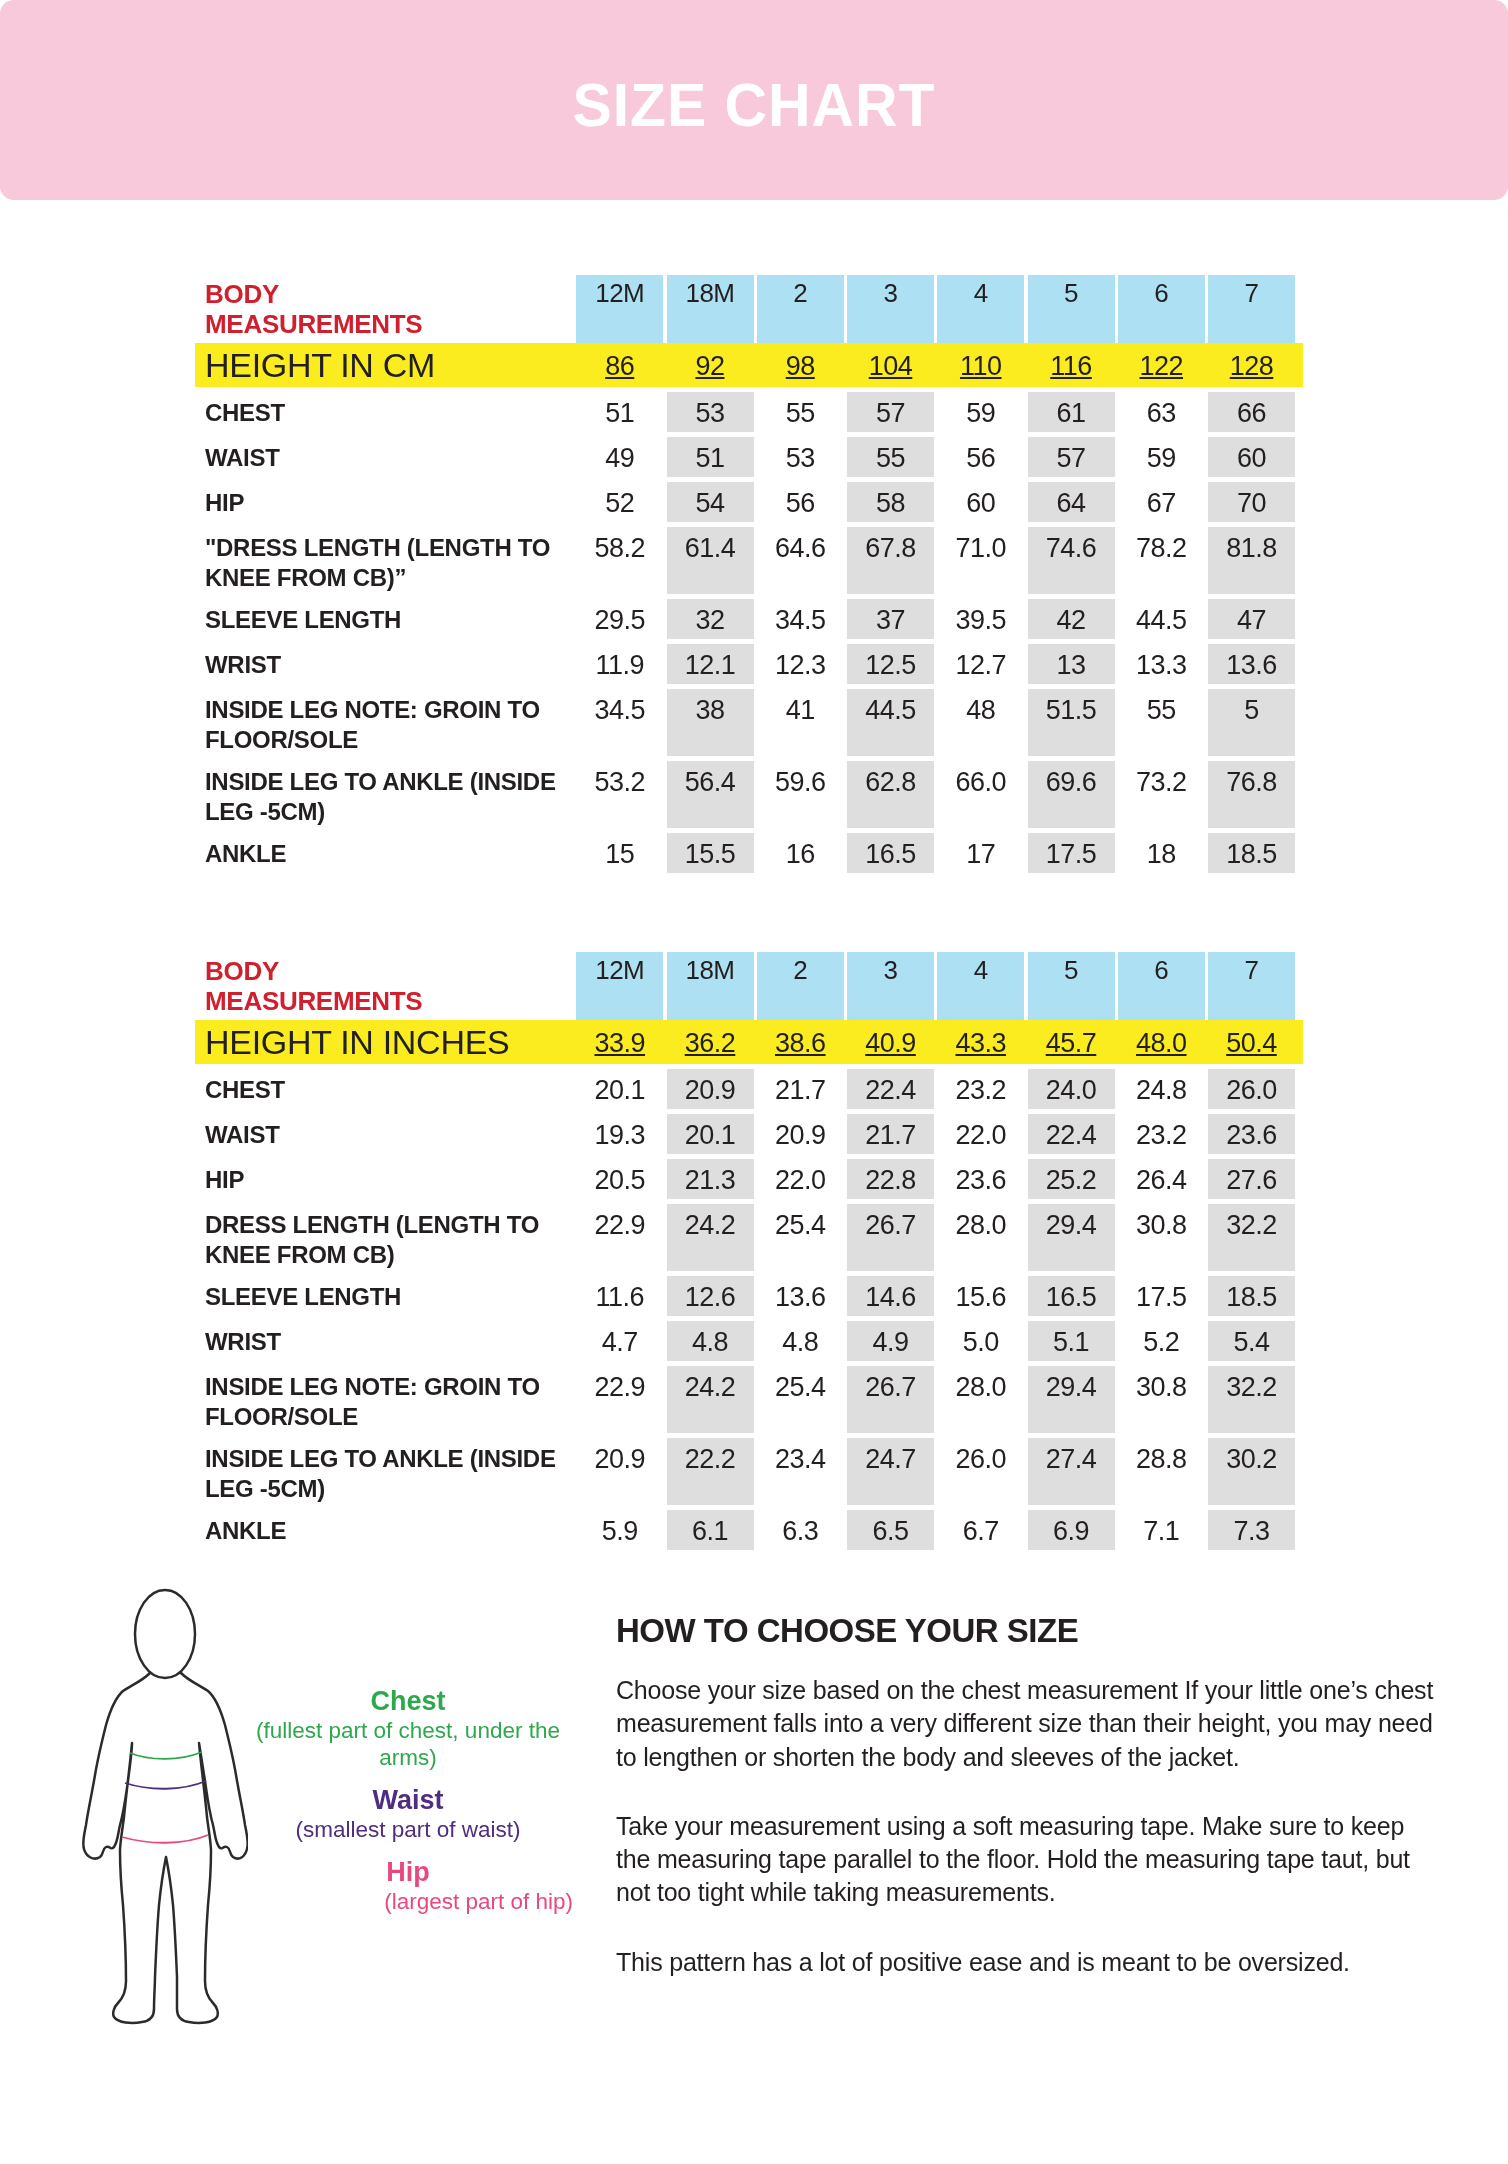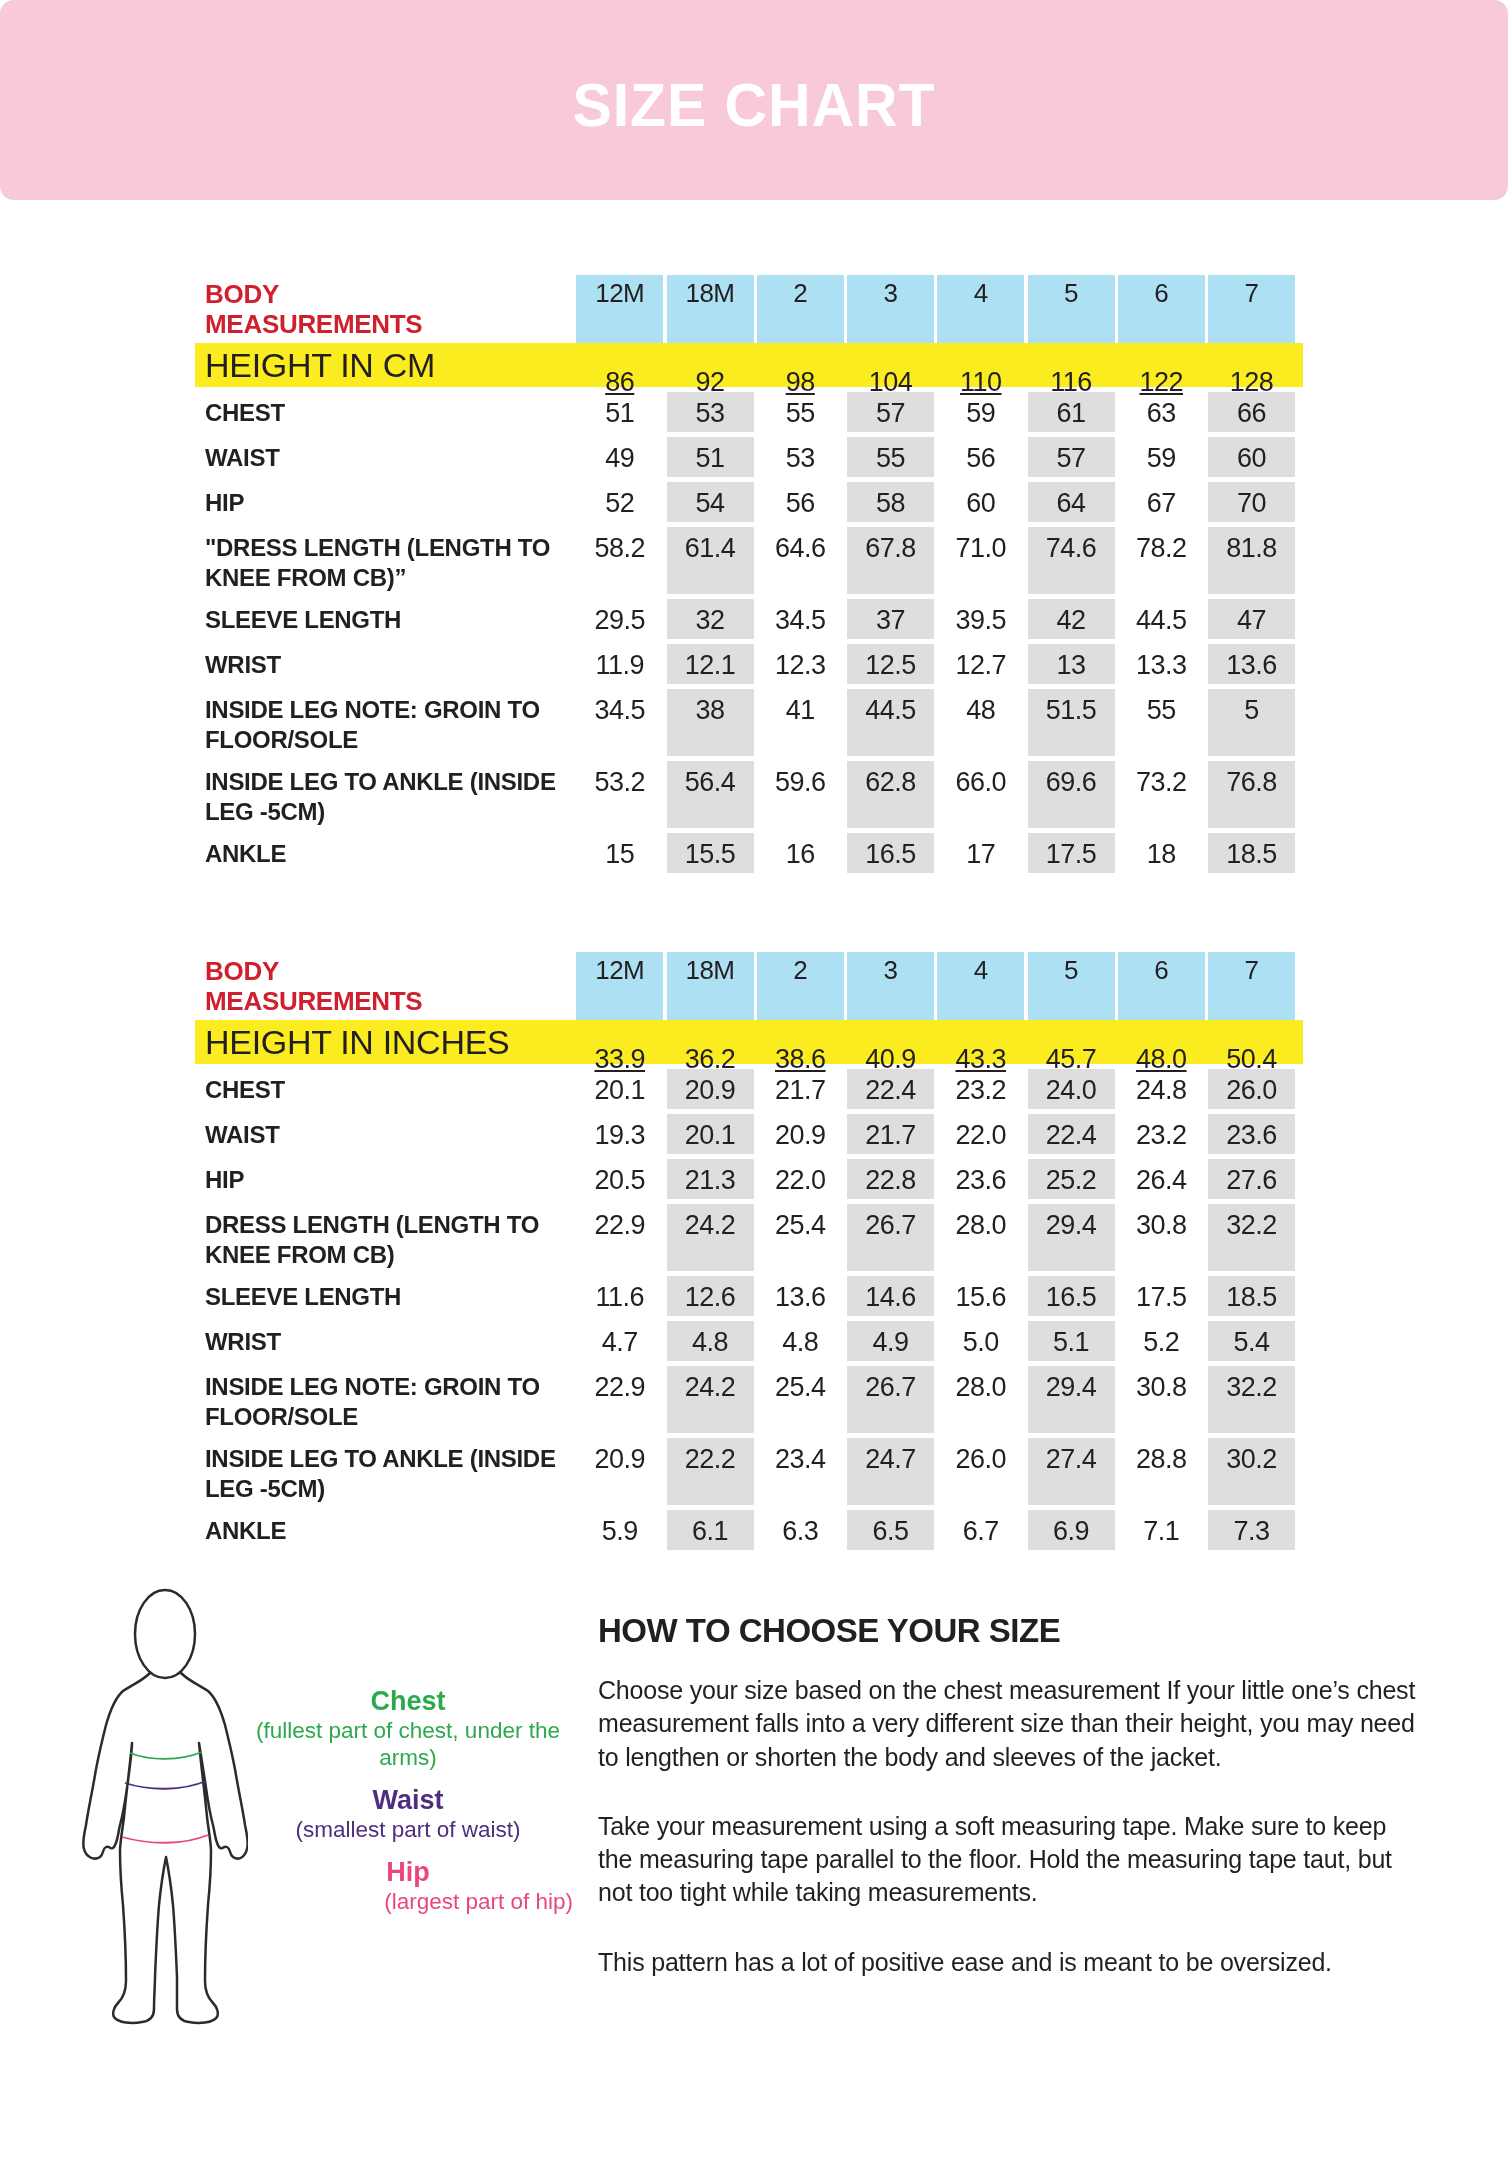--- a/index.html
+++ b/index.html
@@ -20,35 +20,35 @@
   .lcell { width:378px; box-sizing:border-box; padding-left:10px; }
   .ncell { width:87px; margin-left:3.25px; box-sizing:border-box; text-align:center;
            font-size:27px; padding-top:6px; letter-spacing:-0.5px; }
   .thead { height:68px; }
   .thead .ncell { background:var(--header-blue,#ace0f2); padding-top:3px; font-size:26px; }
   .corner-label { color:var(--label-red,#d0202e); font-weight:bold; font-size:26px; line-height:1.16;
                   white-space:pre-line; display:flex; flex-direction:column; justify-content:center;
                   letter-spacing:-0.3px; }
   .yellow { height:44px; background:var(--highlight-yellow,#fbec20); }
   .yellow .lcell { font-weight:normal; font-size:34px; display:flex; align-items:center; letter-spacing:-0.3px; }
-  .yellow .ncell { padding-top:24px;text-decoration:underline; }
+  .yellow .ncell { padding-top:8px;text-decoration:underline; }
   .data { margin-top:5px; height:40px; }
   .data.tall { height:67px; }
   .rlabel { font-weight:bold; font-size:24px; line-height:1.25; white-space:pre-line;
             padding-top:6px; letter-spacing:-0.3px; }
   .ncell.gray { background:var(--stripe-gray,#dedede); }
 
   
   .figure-svg { position:absolute; left:80px; top:1585px; }
   .figure-labels { position:absolute; left:243px; top:1686px; width:330px; text-align:center; }
   .flabel { margin-bottom:14px; }
   .fname { font-size:27px; font-weight:bold; line-height:1.15; }
   .fnote { font-size:22.5px; line-height:1.2; }
 
-  .howto { position:absolute; left:598px; top:1612px; width:832px; }
+  .howto { position:absolute; left:616px; top:1612px; width:832px; }
   .howto h2 { font-size:33px; margin:0 0 24px 0; letter-spacing:-0.5px; color:#231f20; }
   .howto p  { font-size:25px; line-height:1.33; margin:0 8px 36px 0; letter-spacing:-0.2px; color:#231f20; }
 </style>
 </head>
 <body>
 
 <div class="page">
 
   <header class="banner">
     <h1>SIZE CHART</h1>

